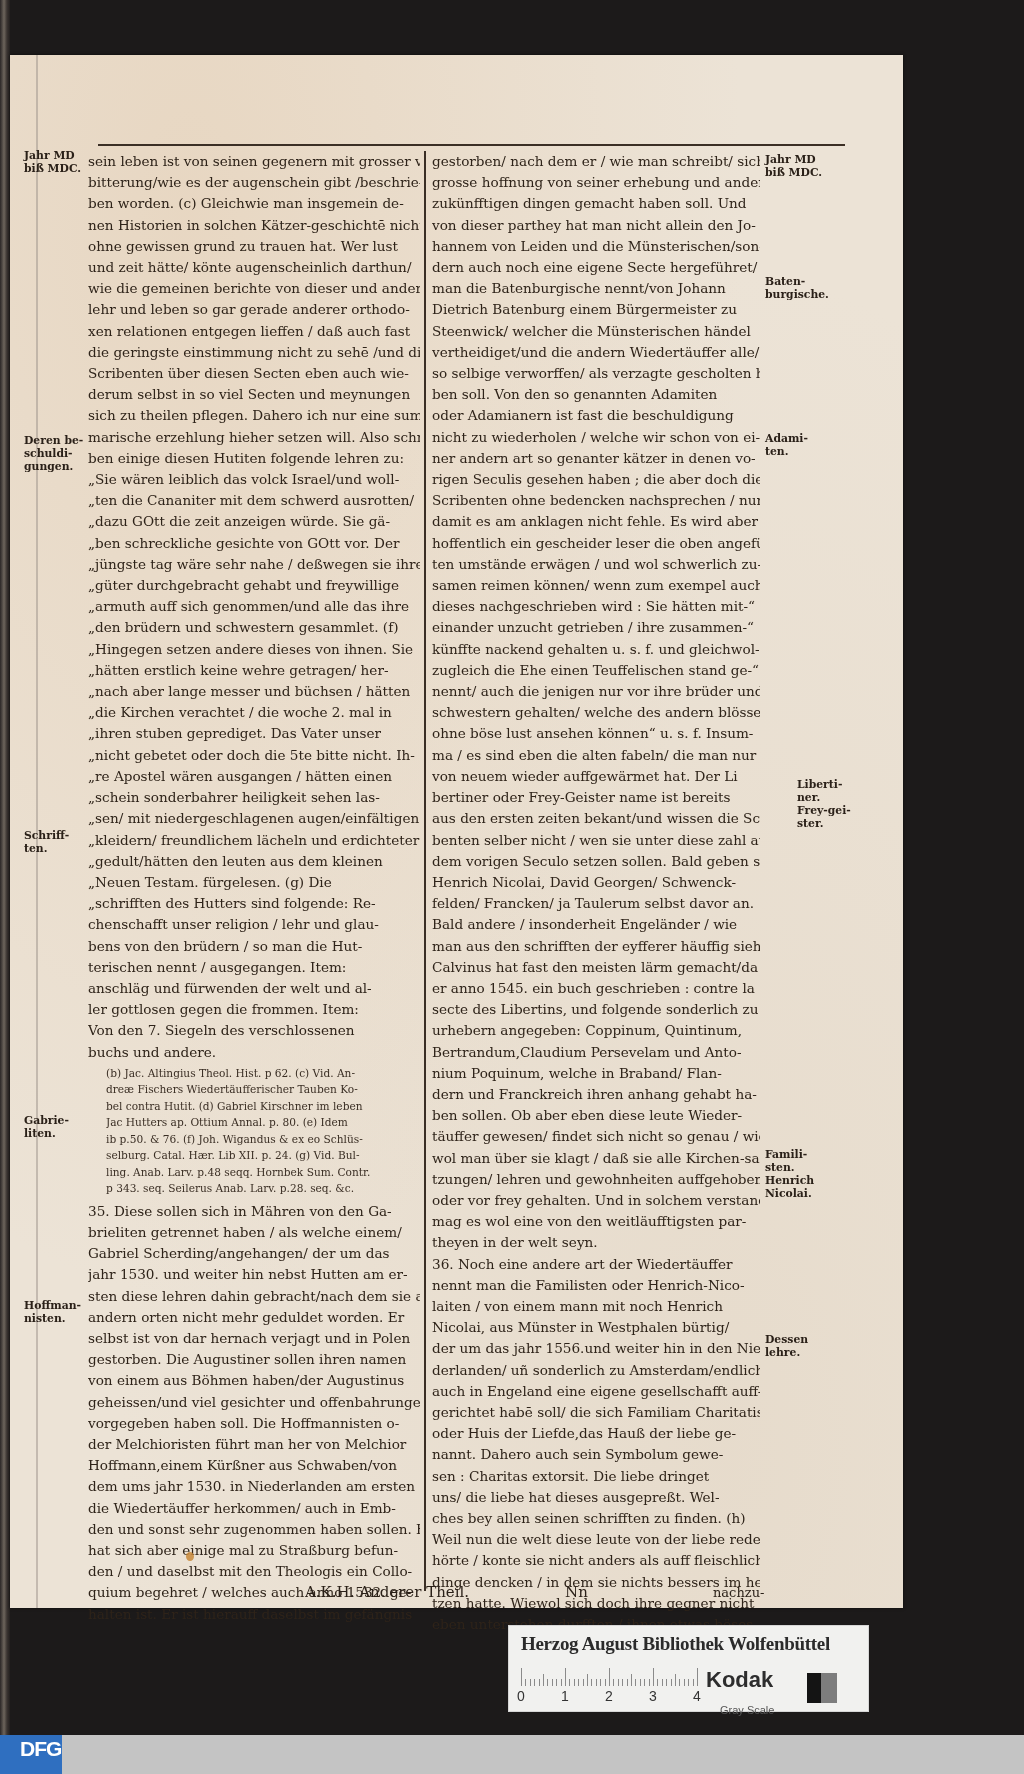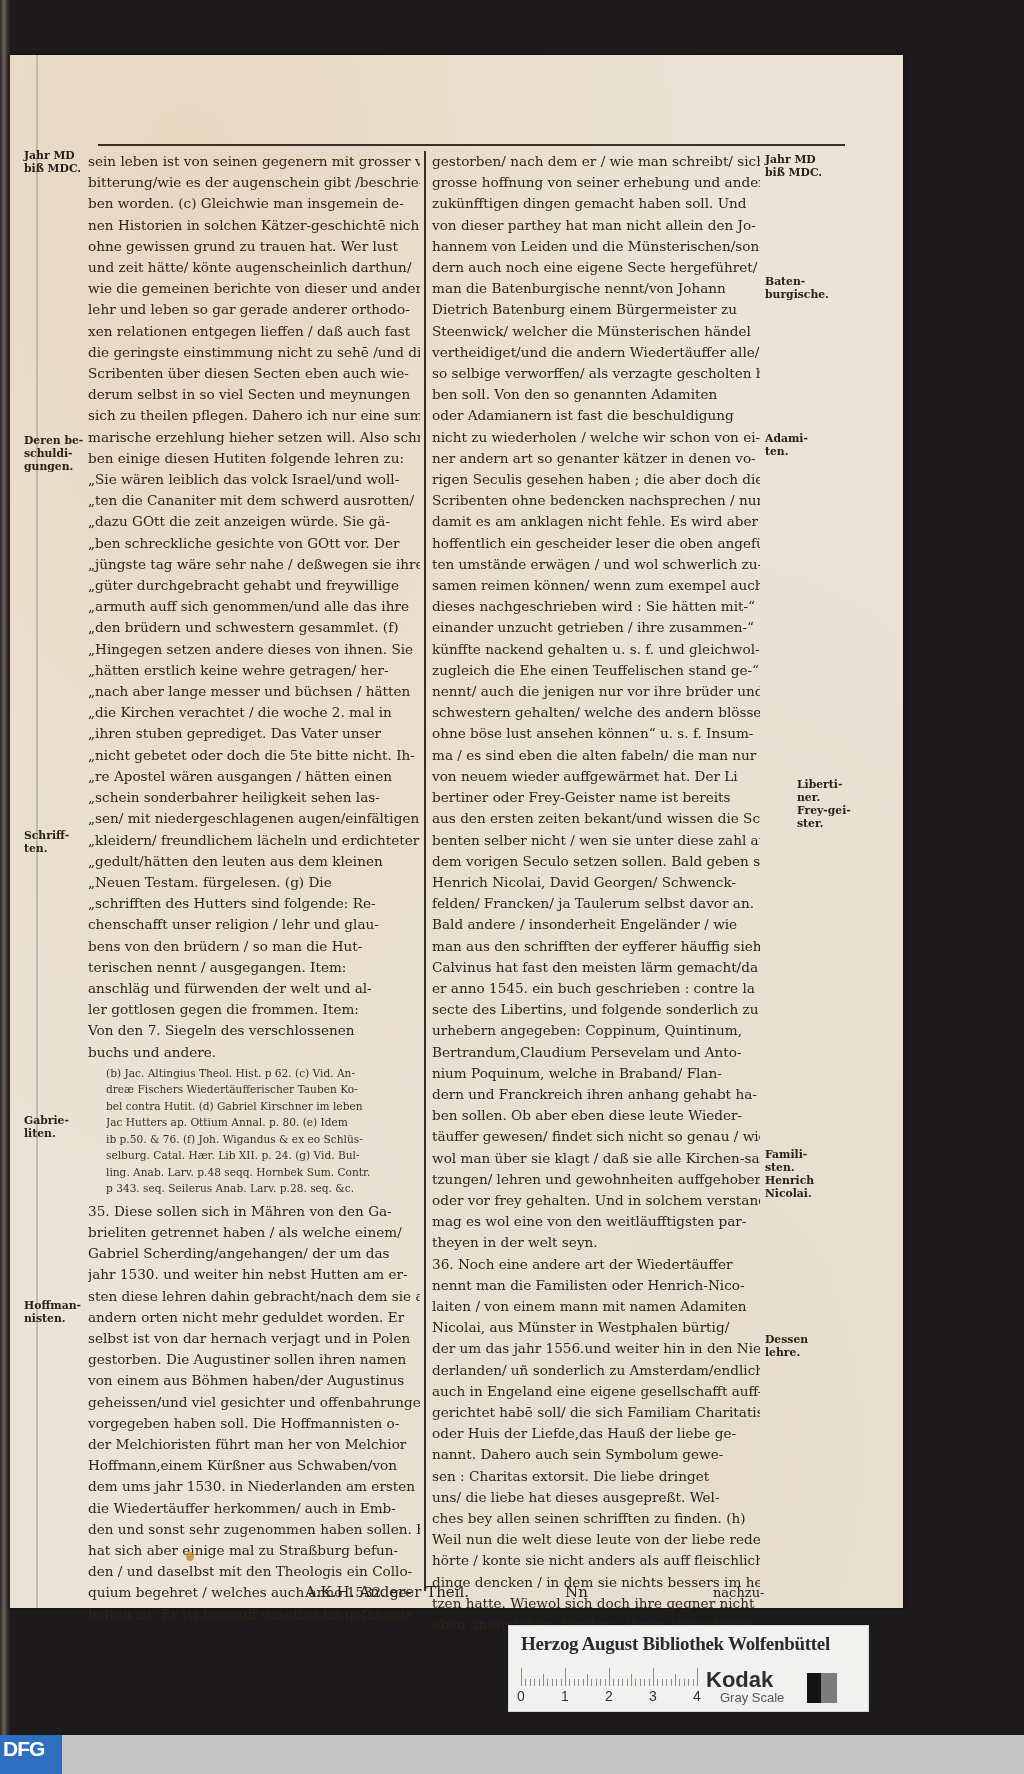--- a/index.html
+++ b/index.html
@@ -54,32 +54,32 @@
   }
   .scale-title {
     position:absolute; left:12px; top:7px; font-family:"Liberation Serif", serif; font-weight:bold;
     font-size:19px; color:#2b2b2b; letter-spacing:-0.3px;
   }
   .ruler { position:absolute; left:12px; top:42px; width:180px; height:18px; }
   .ruler .tick { position:absolute; bottom:0; width:1px; background:#8a8a8a; }
   .ruler-nums { position:absolute; left:8px; top:62px; width:200px; height:16px; font-family:"Liberation Sans", sans-serif; font-size:14px; color:#333; }
   .ruler-nums span { position:absolute; top:0; }
   .kodak-brand { position:absolute; left:197px; top:41px; font-family:"Liberation Sans", sans-serif; font-weight:bold; font-size:22px; color:#2d2d2d; }
-  .kodak-sub { position:absolute; left:211px; top:64px; font-family:"Liberation Sans", sans-serif; font-size:13px; color:#555; }
+  .kodak-sub { position:absolute; left:211px; top:78px; font-family:"Liberation Sans", sans-serif; font-size:11px; color:#555; }
   .gray-patch { position:absolute; left:298px; top:47px; width:30px; height:30px; }
   .gray-patch .p1 { position:absolute; left:0; top:0; width:14px; height:30px; background:#141414; }
   .gray-patch .p2 { position:absolute; left:14px; top:0; width:16px; height:30px; background:#7d7d7d; }
 
   .footer {
     position:absolute; left:0; top:1735px; width:1024px; height:39px; background:#c4c4c4;
   }
   .dfg-logo {
     position:absolute; left:0; top:0; width:62px; height:39px; background:#2f6fc0;
     color:#fff; font-family:"Liberation Sans", sans-serif; font-weight:bold; font-size:21px;
-    line-height:28px; text-align:left; padding-left:3px; box-sizing:border-box; letter-spacing:-1px;
+    line-height:28px; text-align:left; padding-left:20px; box-sizing:border-box; letter-spacing:-1px;
   }
   .footer-text {
     position:absolute; left:100px; top:7px; font-family:"Liberation Sans", sans-serif;
     font-size:21px; color:#111; white-space:nowrap; letter-spacing:-0.2px;
   }
 </style>
 </head>
 <body>
 
 <div class="binding-edge"></div>
@@ -274,21 +274,21 @@
         <span class="line">dern und Franckreich ihren anhang gehabt ha-</span>
         <span class="line">ben sollen. Ob aber eben diese leute Wieder-</span>
         <span class="line">täuffer gewesen/ findet sich nicht so genau / wie-</span>
         <span class="line">wol man über sie klagt / daß sie alle Kirchen-sa-</span>
         <span class="line">tzungen/ lehren und gewohnheiten auffgehoben/</span>
         <span class="line">oder vor frey gehalten. Und in solchem verstand</span>
         <span class="line">mag es wol eine von den weitläufftigsten par-</span>
         <span class="line">theyen in der welt seyn.</span>
         <span class="line">36. Noch eine andere art der Wiedertäuffer</span>
         <span class="line">nennt man die Familisten oder Henrich-Nico-</span>
-        <span class="line">laiten / von einem mann mit namen Adamiten</span>
+        <span class="line">laiten / von einem mann mit noch Henrich</span>
         <span class="line">Nicolai, aus Münster in Westphalen bürtig/</span>
         <span class="line">der um das jahr 1556.und weiter hin in den Nie-</span>
         <span class="line">derlanden/ uñ sonderlich zu Amsterdam/endlich</span>
         <span class="line">auch in Engeland eine eigene gesellschafft auff-</span>
         <span class="line">gerichtet habē soll/ die sich Familiam Charitatis</span>
         <span class="line">oder Huis der Liefde,das Hauß der liebe ge-</span>
         <span class="line">nannt. Dahero auch sein Symbolum gewe-</span>
         <span class="line">sen : Charitas extorsit. Die liebe dringet</span>
         <span class="line">uns/ die liebe hat dieses ausgepreßt. Wel-</span>
         <span class="line">ches bey allen seinen schrifften zu finden. (h)</span>

